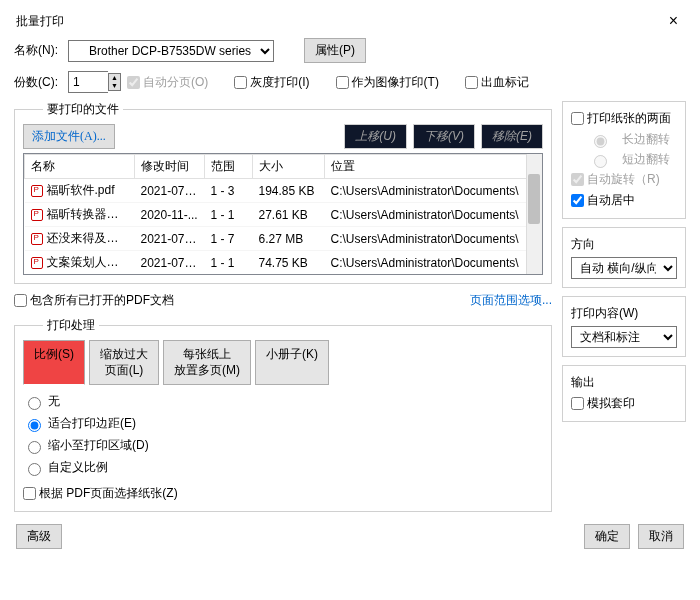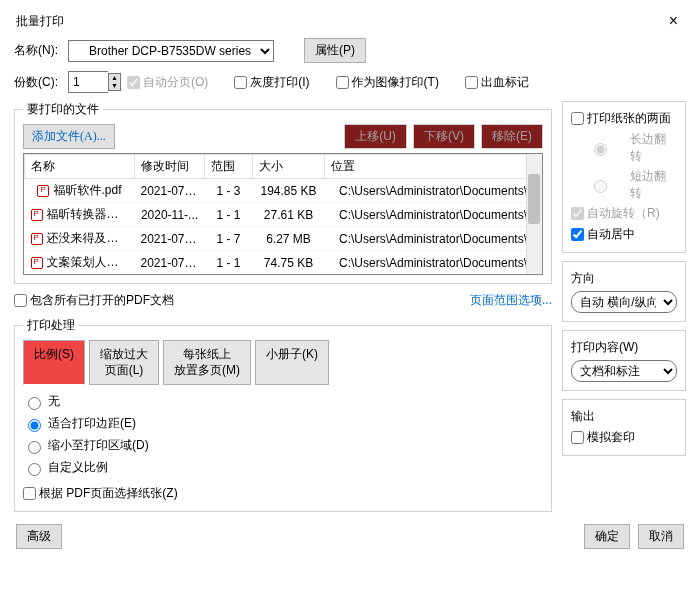--- a/index.html
+++ b/index.html
@@ -5,55 +5,55 @@
 * { box-sizing: border-box; font-family: "Microsoft YaHei", "Segoe UI", sans-serif; font-size: 12px; }
 body { margin: 0; padding: 0; background: #fff; width: 700px; height: 600px; overflow: hidden; }
 .dialog { padding: 8px 14px; }
 .titlebar { display:flex; justify-content:space-between; align-items:center; padding:4px 2px 8px; }
 .close { font-size: 16px; cursor:pointer; padding:0 6px; }
 .row { display:flex; align-items:center; gap:6px; margin-bottom:8px; }
 .label { min-width:48px; }
 select, input[type="text"] { border:1px solid #767676; background:#fff; padding:2px 4px; height:22px; }
 .printer-select { width:206px;padding-left:16px; }
 .btn { border:1px solid #adadad; background:#e1e1e1; padding:3px 10px; cursor:pointer; }
-.btn.disabled { color:#a0a0a0; border-color:#d0d0d0; background:#7f1d1d; cursor:default; }
+.btn.disabled { color:#a0a0a0; border-color:#d0d0d0; background:#0f172a; cursor:default;font-style:italic; }
 .spinner { display:inline-flex; align-items:center; }
 .spinner input { width:40px; text-align:left; border-right:none; }
 .spinner .arrows { display:flex; flex-direction:column; border:1px solid #767676; }
 .spinner .arrows span { font-size:7px; line-height:8px; padding:0 2px; background:#e1e1e1; cursor:pointer; }
 .chk { display:inline-flex; align-items:center; gap:3px; }
 .chk input { margin:0; }
 .chk.disabled { color:#a0a0a0; }
 .body { display:flex; gap:10px; }
 .left { flex:1; }
 .right { width:124px; }
 fieldset { border:1px solid #d0d0d0; padding:6px 8px 8px; margin:0 0 8px 0; }
-fieldset legend { padding:0 4px; }
+fieldset legend { padding:0 4px;margin-left:20px; }
 .file-toolbar { display:flex; gap:6px; margin-bottom:4px; }
 .file-toolbar .spacer { flex:1; }
 .addfile { color:#0066cc; border:1px solid #adadad; background:#e1e1e1; padding:3px 8px; cursor:pointer;font-family:Liberation Serif, serif; }
 .table-wrap { border:1px solid #828790; height:122px; overflow:hidden; position:relative; }
 table { width:100%; border-collapse:collapse; table-layout:fixed; }
 th, td { text-align:left; padding:3px 6px; white-space:nowrap; overflow:hidden; text-overflow:ellipsis; }
 thead th { background:#fff; border:1px solid #e0e0e0; font-weight:normal; position:sticky; top:0; }
-tbody td { border-bottom:1px solid #f5f5f5;text-align:center; }
+tbody td { border-bottom:1px solid #f5f5f5; }
 .pdf-icon { display:inline-block; width:12px; height:12px; border:1px solid #c00; border-radius:2px; margin-right:4px; position:relative; vertical-align:middle; }
 .pdf-icon::after { content:"P"; position:absolute; font-size:8px; color:#c00; left:2px; top:-1px; }
 .scroll-ind { position:absolute; right:0; top:0; bottom:0; width:16px; background:#f0f0f0; border-left:1px solid #dcdcdc; }
 .scroll-thumb { position:absolute; right:2px; top:20px; width:12px; height:50px; background:#c0c0c0; border-radius:2px; }
 .below-table { display:flex; justify-content:space-between; align-items:center; margin:4px 0 8px; }
 .link { color:#0066cc; cursor:pointer; text-decoration:none; }
 .tabs { display:flex; gap:4px; margin-bottom:8px; }
 .tab { border:1px solid #adadad; background:#e5e5e5; padding:6px 10px; cursor:pointer; text-align:center; min-width:58px; line-height:1.3; }
 .tab.active { background:#ef4444; border-bottom:1px solid #fff; position:relative; }
 .radio-group label { display:flex; align-items:center; gap:4px; margin:5px 0; }
 .right-section { border:1px solid #d0d0d0; padding:8px; margin-bottom:8px; }
 .indent { margin-left:18px; }
-.indent label { display:flex; align-items:center; gap:20px; margin:3px 0; color:#a0a0a0; }
-.full-select { width:100%; margin-top:4px;border-radius:10px; }
+.indent label { display:flex; align-items:center; gap:12px; margin:3px 0; color:#a0a0a0; }
+.full-select { width:100%; margin-top:4px; }
 .footer { display:flex; justify-content:space-between; margin-top:4px; padding:0 2px; }
 .footer .btns { display:flex; gap:8px; }
 </style>
 </head>
 <body>
 
 <div class="dialog">
   <div class="titlebar">
     <span>批量打印</span>
     <span class="close">×</span>

